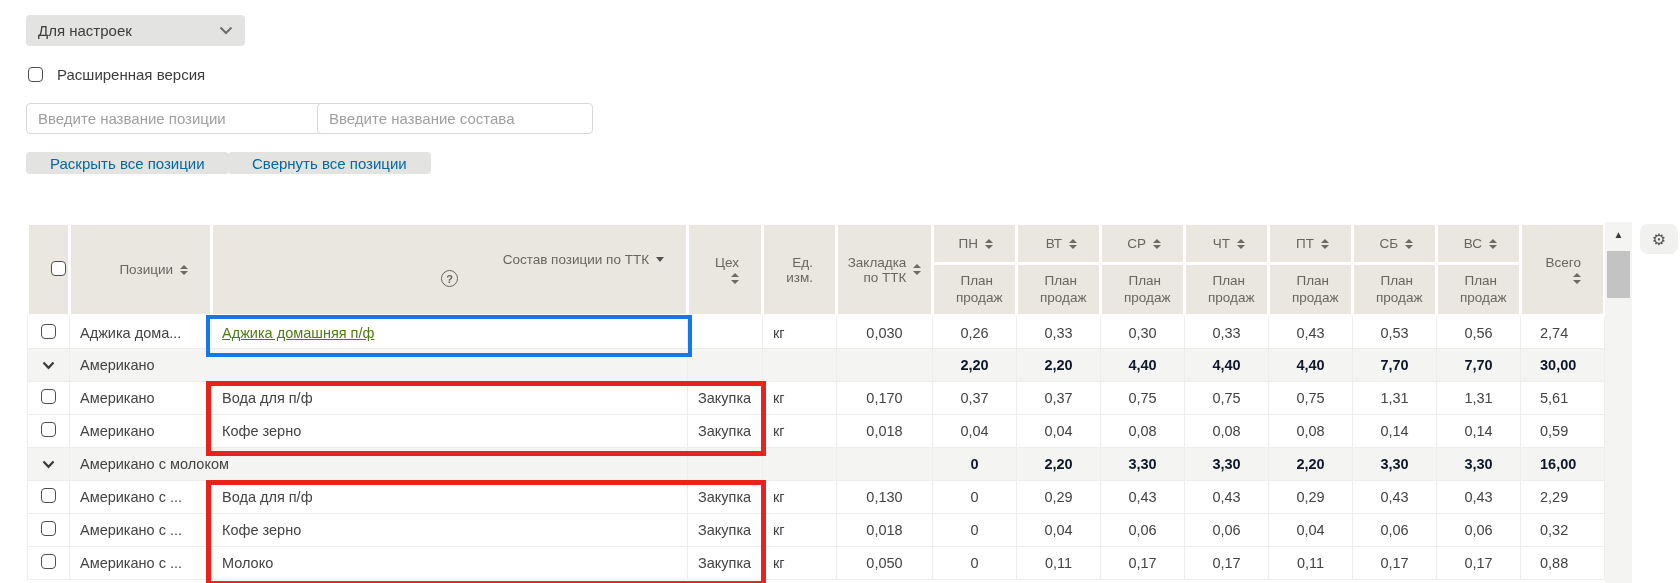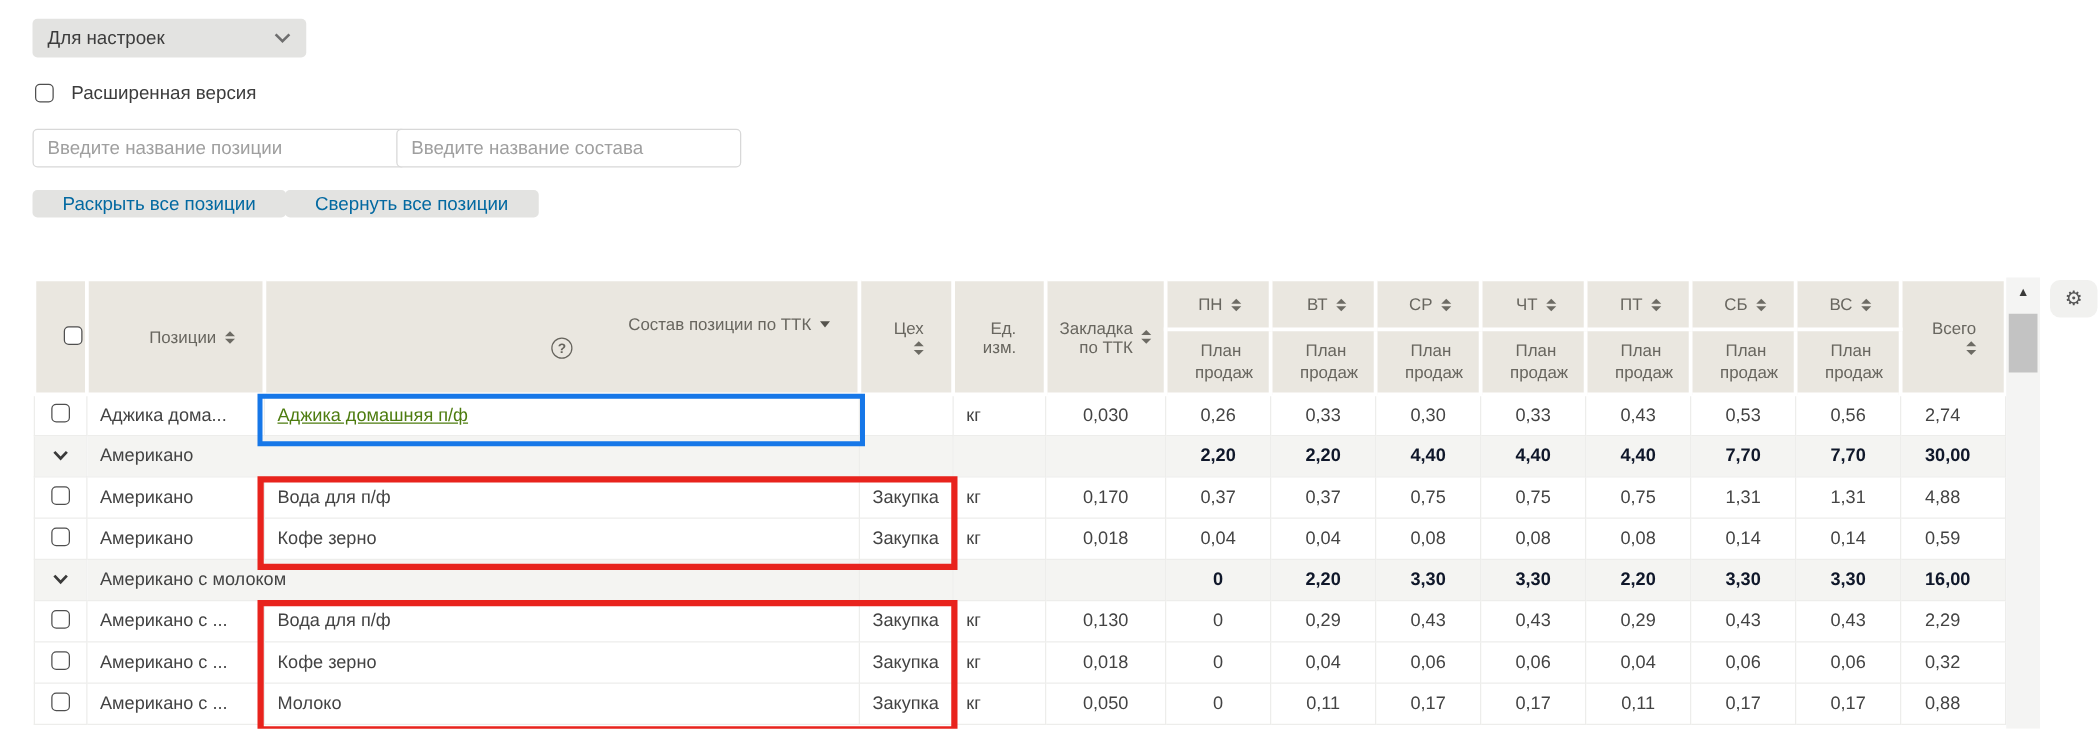--- a/index.html
+++ b/index.html
@@ -244,21 +244,21 @@
           <td>Закупка</td>
           <td>кг</td>
           <td class="num">0,170</td>
           <td class="num">0,37</td>
           <td class="num">0,37</td>
           <td class="num">0,75</td>
           <td class="num">0,75</td>
           <td class="num">0,75</td>
           <td class="num">1,31</td>
           <td class="num">1,31</td>
-          <td class="c-total">4,88</td>
+          <td class="c-total">5,61</td>
         </tr>
         <tr>
           <td class="c-check"><span class="cb"></span></td>
           <td>Американо</td>
           <td>Кофе зерно</td>
           <td>Закупка</td>
           <td>кг</td>
           <td class="num">0,018</td>
           <td class="num">0,04</td>
           <td class="num">0,04</td>

